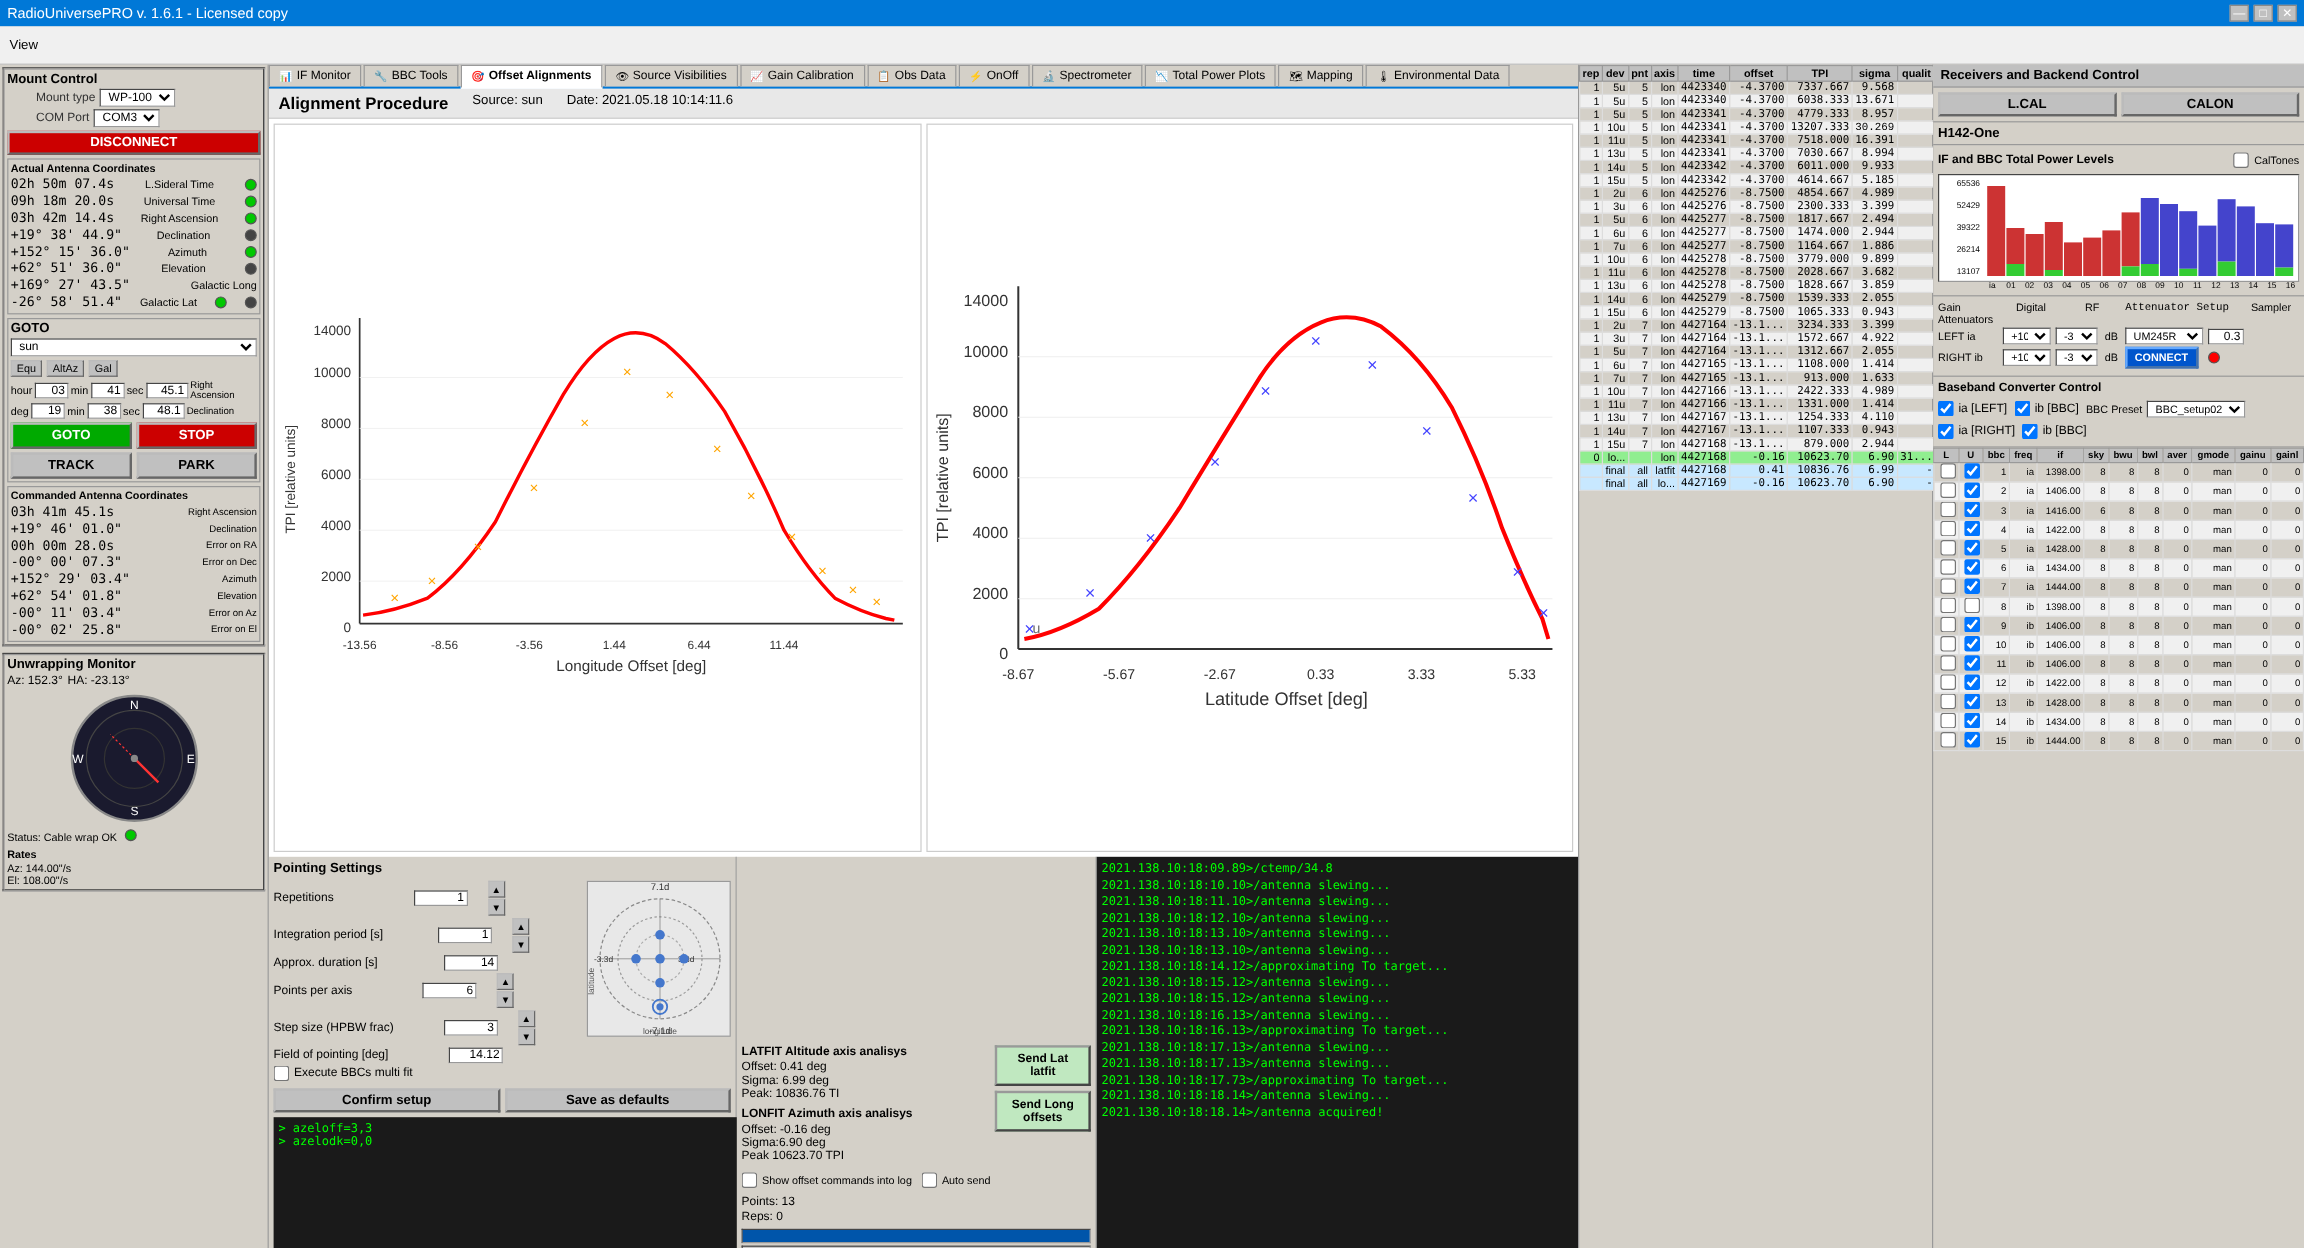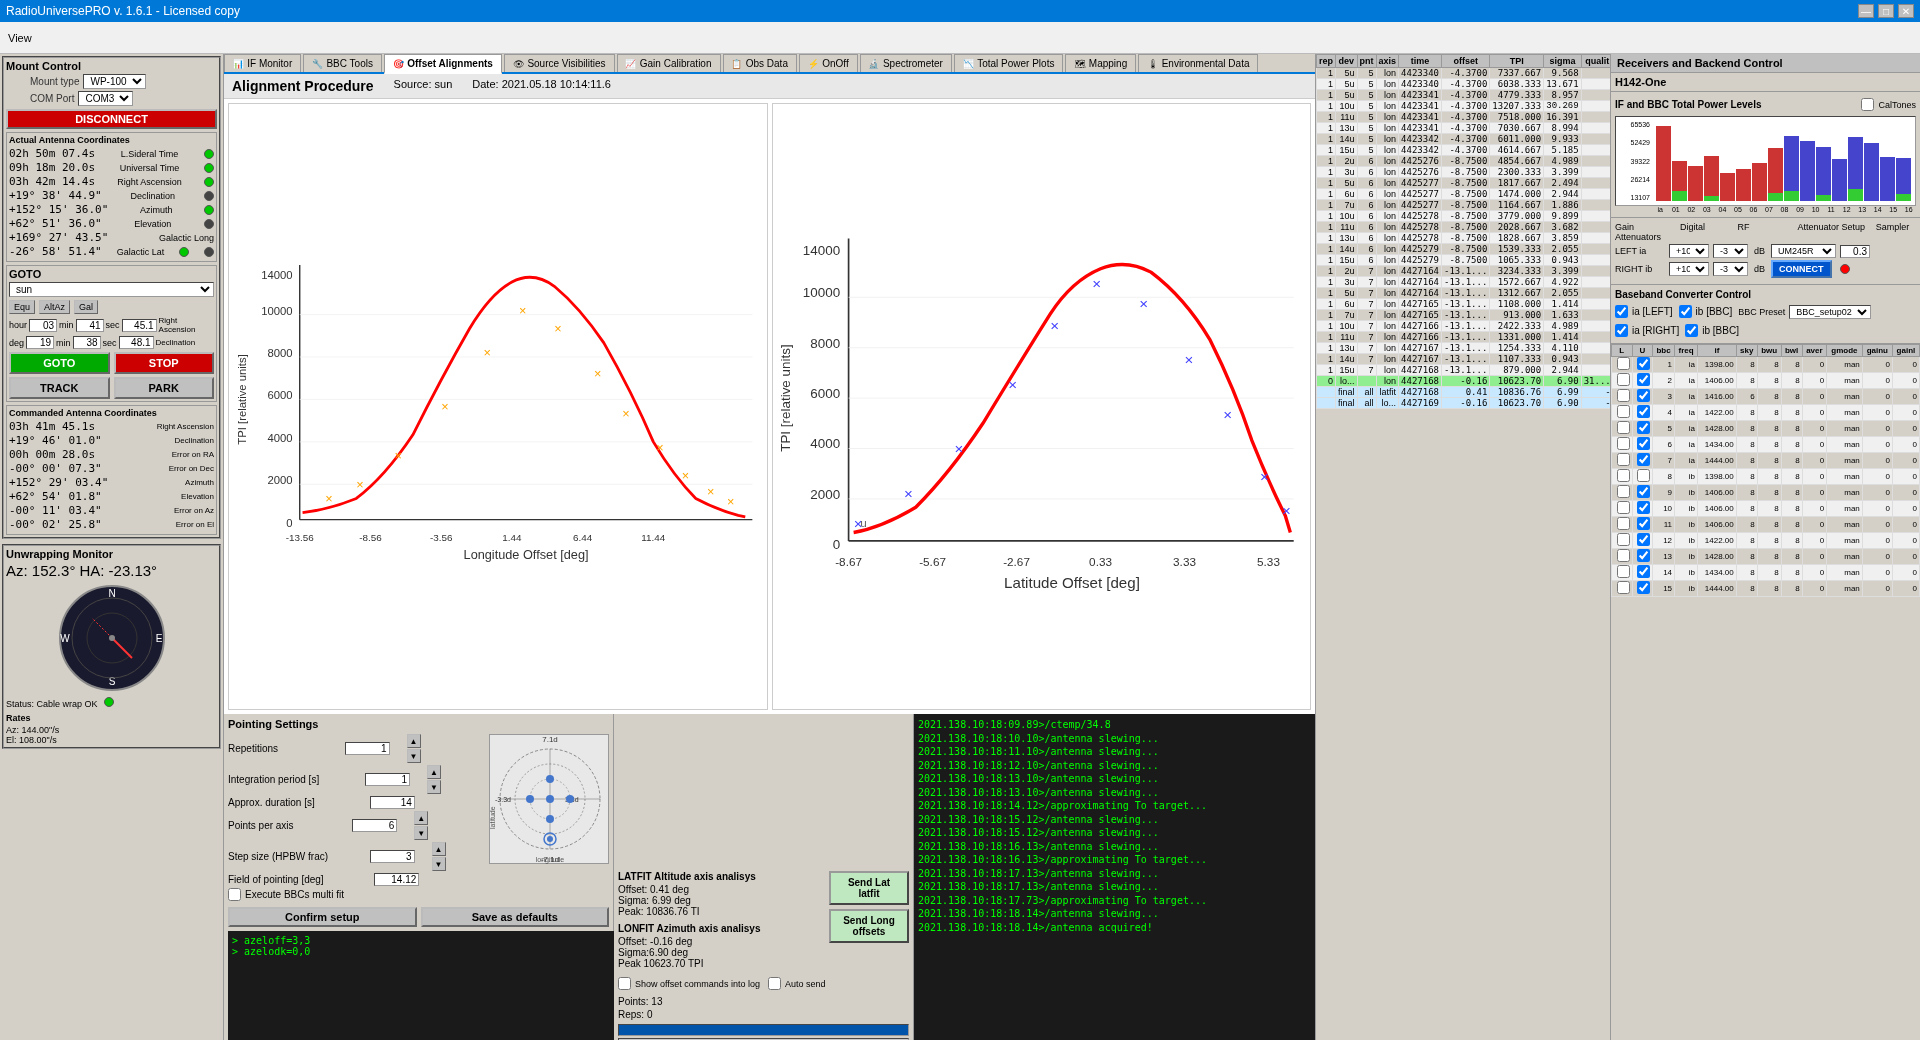--- a/index.html
+++ b/index.html
@@ -626,21 +626,21 @@
         </div>
         <div class="coord-row">
           <span class="coord-value">-00° 02' 25.8"</span>
           <span style="font-size:8px;">Error on El</span>
         </div>
       </div>
     </div>
 
     <div class="panel-section unwrapping-monitor">
       <div class="panel-title">Unwrapping Monitor</div>
-      <div style="display:flex; gap:4px; margin-bottom:2px; font-size:15px;">
+      <div style="display:flex; gap:4px; margin-bottom:2px; font-size:10px;">
         <span>Az: 152.3°</span>
         <span>HA: -23.13°</span>
       </div>
 
       <div style="position:relative; margin: 4px auto; width: 110px; height: 110px;">
         <svg width="110" height="110">
           <circle cx="55" cy="55" r="52" fill="#1a1a2e" stroke="#888" stroke-width="2"></circle>
           <text x="55" y="14" text-anchor="middle" fill="white" font-size="10">N</text>
           <text x="55" y="102" text-anchor="middle" fill="white" font-size="10">S</text>
           <text x="8" y="59" text-anchor="middle" fill="white" font-size="10">W</text>
@@ -1362,20 +1362,24 @@
             </tr>
           </tbody>
       </table>
     </div>
   </div>
 
   <div class="receivers-panel">
     <div class="receivers-title">Receivers and Backend Control</div>
 
 
+    <div style="display:flex; gap:4px; padding:4px; border-bottom:1px solid #999;">
+      <button class="btn btn-gray" style="flex:1;">L.CAL</button>
+      <button class="btn btn-gray" style="flex:1;">CALON</button>
+    </div>
 
     <div style="padding:3px 4px; font-weight:bold; border-bottom:1px solid #999;">H142-One</div>
 
     <div class="if-bbc-section">
       <div style="display:flex; justify-content:space-between; align-items:center; margin-bottom:3px;">
         <span style="font-size:10px; font-weight:bold;">IF and BBC Total Power Levels</span>
         <div class="checkbox-row">
           <input type="checkbox" style="">
           <span style="font-size:9px;">CalTones</span>
         </div>
@@ -1471,21 +1475,21 @@
         <span style="flex:1; text-align:center;">15</span>
         <span style="flex:1; text-align:center;">16</span>
       </div>
     </div>
 
     <div class="gain-attenuators">
       <div style="display:flex; gap:4px; margin-bottom:2px; font-size:9px;">
         <span style="width:50px;">Gain Attenuators</span>
         <span style="flex:1; text-align:center;">Digital</span>
         <span style="flex:1; text-align:center;">RF</span>
-        <span style="flex:2; text-align:right;">Attenuator Setup</span>
+        <span style="flex:2; text-align:left;font-family:Liberation Mono, monospace;">Attenuator Setup</span>
         <span style="flex:1; text-align:center;">Sampler</span>
       </div>
       <div class="att-row">
         <span style="font-size:9px; width:50px;">LEFT ia</span>
         <select style="width:40px; font-size:9px;">
           <option>+10</option>
         </select>
         <select style="width:35px; font-size:9px;">
           <option>-3</option>
         </select>

